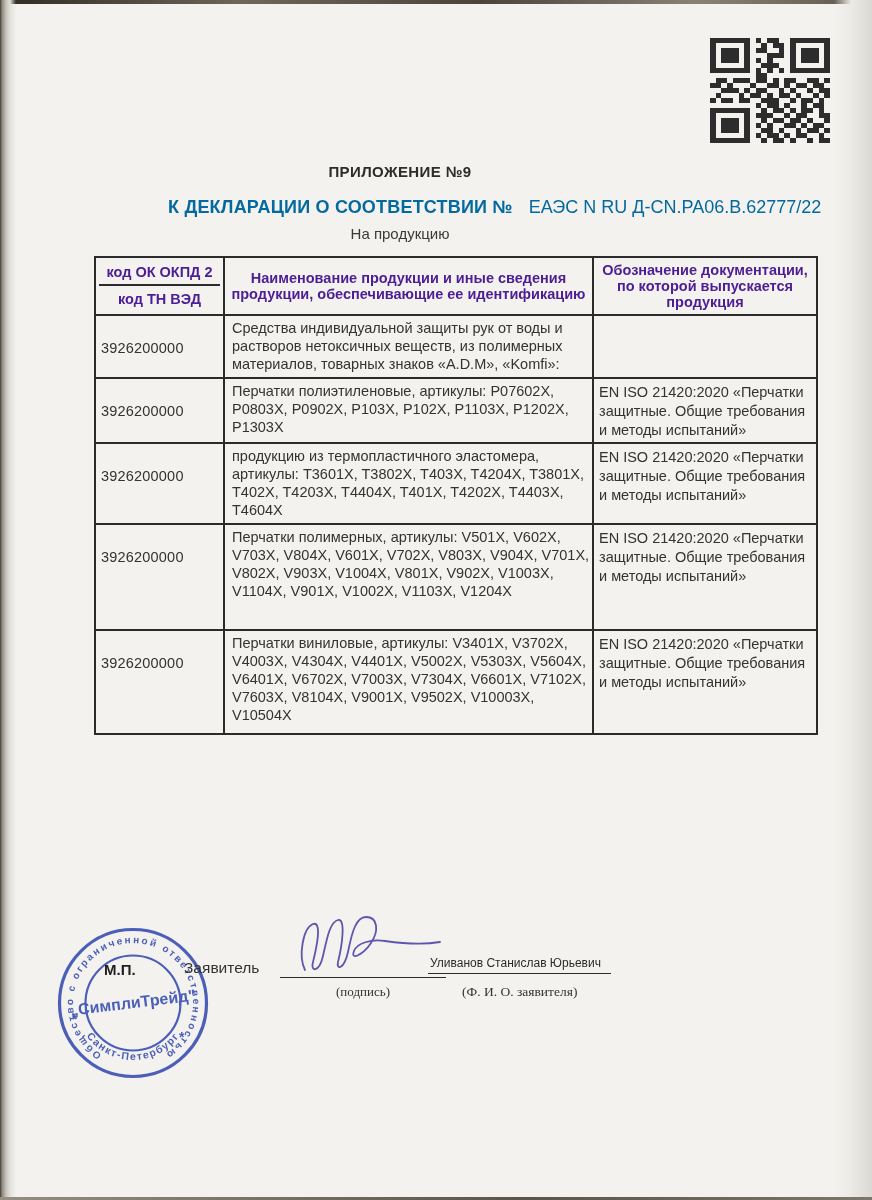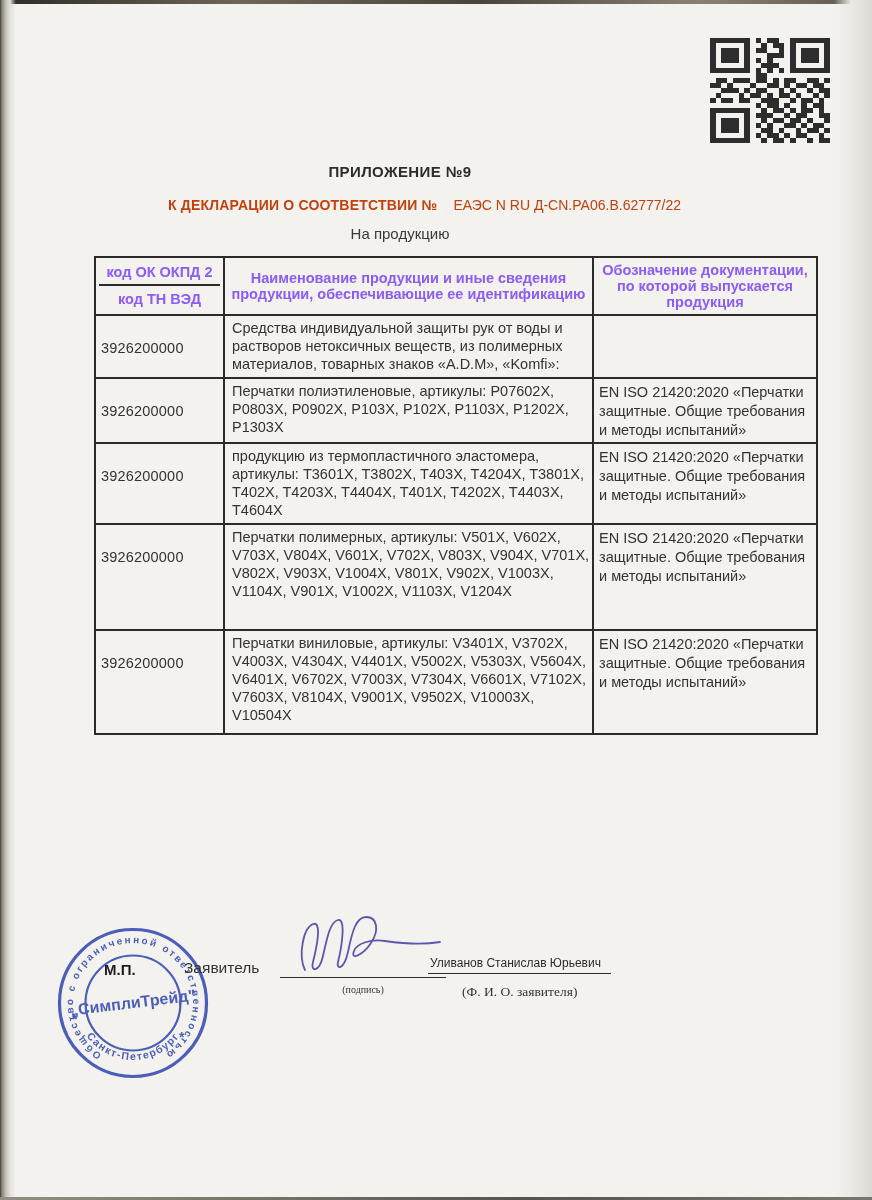--- a/index.html
+++ b/index.html
@@ -22,52 +22,52 @@
 
   
   .qr { position:absolute; left:710px; top:38px; width:120px; height:105px;
     display:grid; grid-template-columns:repeat(21,1fr); grid-template-rows:repeat(21,1fr); }
   .qr .m { background:transparent; }
   .qr .m.d { background:#2d2d2d; }
 
   
   .title { position:absolute; top:163px; left:0; width:800px; text-align:center;
     font-size:15px; font-weight:bold; color:#2c2c2c; letter-spacing:.4px; }
-  .subtitle { position:absolute; top:197px; left:168px; font-size:14px; color:#c2410c; white-space:nowrap; }
+  .subtitle { position:absolute; top:197px; left:168px; font-size:18px; color:#0369a1; white-space:nowrap; }
   .subtitle .lbl { font-weight:bold; letter-spacing:.2px; }
   .subtitle .val { margin-left:16px; font-weight:normal; }
   .product-caption { position:absolute; top:225px; left:0; width:800px; text-align:center;
     font-size:15px; color:#3a3a3a; }
 
   
   table.products { position:absolute; left:94px; top:256px; width:722px;
     border-collapse:collapse; table-layout:fixed; }
   .products th, .products td { border:2px solid var(--table-border,#2b2b2b); vertical-align:top; }
-  .products thead th { font-size:14.5px; font-weight:bold; color:#8b5cf6; text-align:center;
+  .products thead th { font-size:14.5px; font-weight:bold; color:#4c1d95; text-align:center;
     vertical-align:middle; line-height:1.12; padding:2px 3px; height:55px; }
   th.codes { padding:0; }
   th.codes .half { height:26px; display:flex; align-items:center; justify-content:center; }
   th.codes .half.top { border-bottom:2px solid var(--table-border,#2b2b2b); }
   td.code { font-size:14.5px; padding:24px 2px 2px 5px; letter-spacing:.2px; }
   td.name { font-size:14.5px; line-height:1.24; padding:4px 2px 3px 7px; }
   td.doc  { font-size:14.5px; line-height:1.30; padding:4px 2px 3px 5px; }
   tr.r1 { height:62px; } tr.r2 { height:60px; } tr.r3 { height:78px; }
   tr.r4 { height:106px; } tr.r5 { height:104px; }
 
   
   .stamp { position:absolute; left:48px; top:918px; width:170px; height:170px; z-index:1; opacity:.93; }
   .stamp .ring { fill:none; stroke:var(--stamp-blue,#3f54b6); }
   .stamp text { fill:var(--stamp-blue,#3f54b6); font-family:"Liberation Sans",sans-serif; }
   .mp { position:absolute; left:104px; top:961px; font-size:15px; font-weight:bold; color:#1e1e1e; z-index:2; }
   .applicant-label { position:absolute; left:184px; top:959px; font-size:15.5px; color:#333; z-index:2; }
   .signature { position:absolute; left:293px; top:912px; width:155px; height:72px; z-index:3; }
   .sig-line { position:absolute; left:280px; top:977px; width:166px; height:0;
     border-bottom:1.8px solid #2c2c2c; z-index:2; }
   .sig-caption { position:absolute; left:280px; top:984px; width:166px; text-align:center;
-    font-family:"Liberation Serif",serif; font-size:10px; color:#333; }
+    font-family:"Liberation Serif",serif; font-size:13px; color:#333; }
   .applicant-name { position:absolute; left:428px; top:956px; font-size:12px; color:#2b2b2b;
     border-bottom:1.6px solid #2c2c2c; padding:0 10px 3px 2px; }
   .name-caption { position:absolute; left:462px; top:984px;
     font-family:"Liberation Serif",serif; font-size:13.5px; color:#333; }
 </style>
 </head>
 <body>
 
 <div class="edge-top"></div>
 <div class="edge-left"></div>

